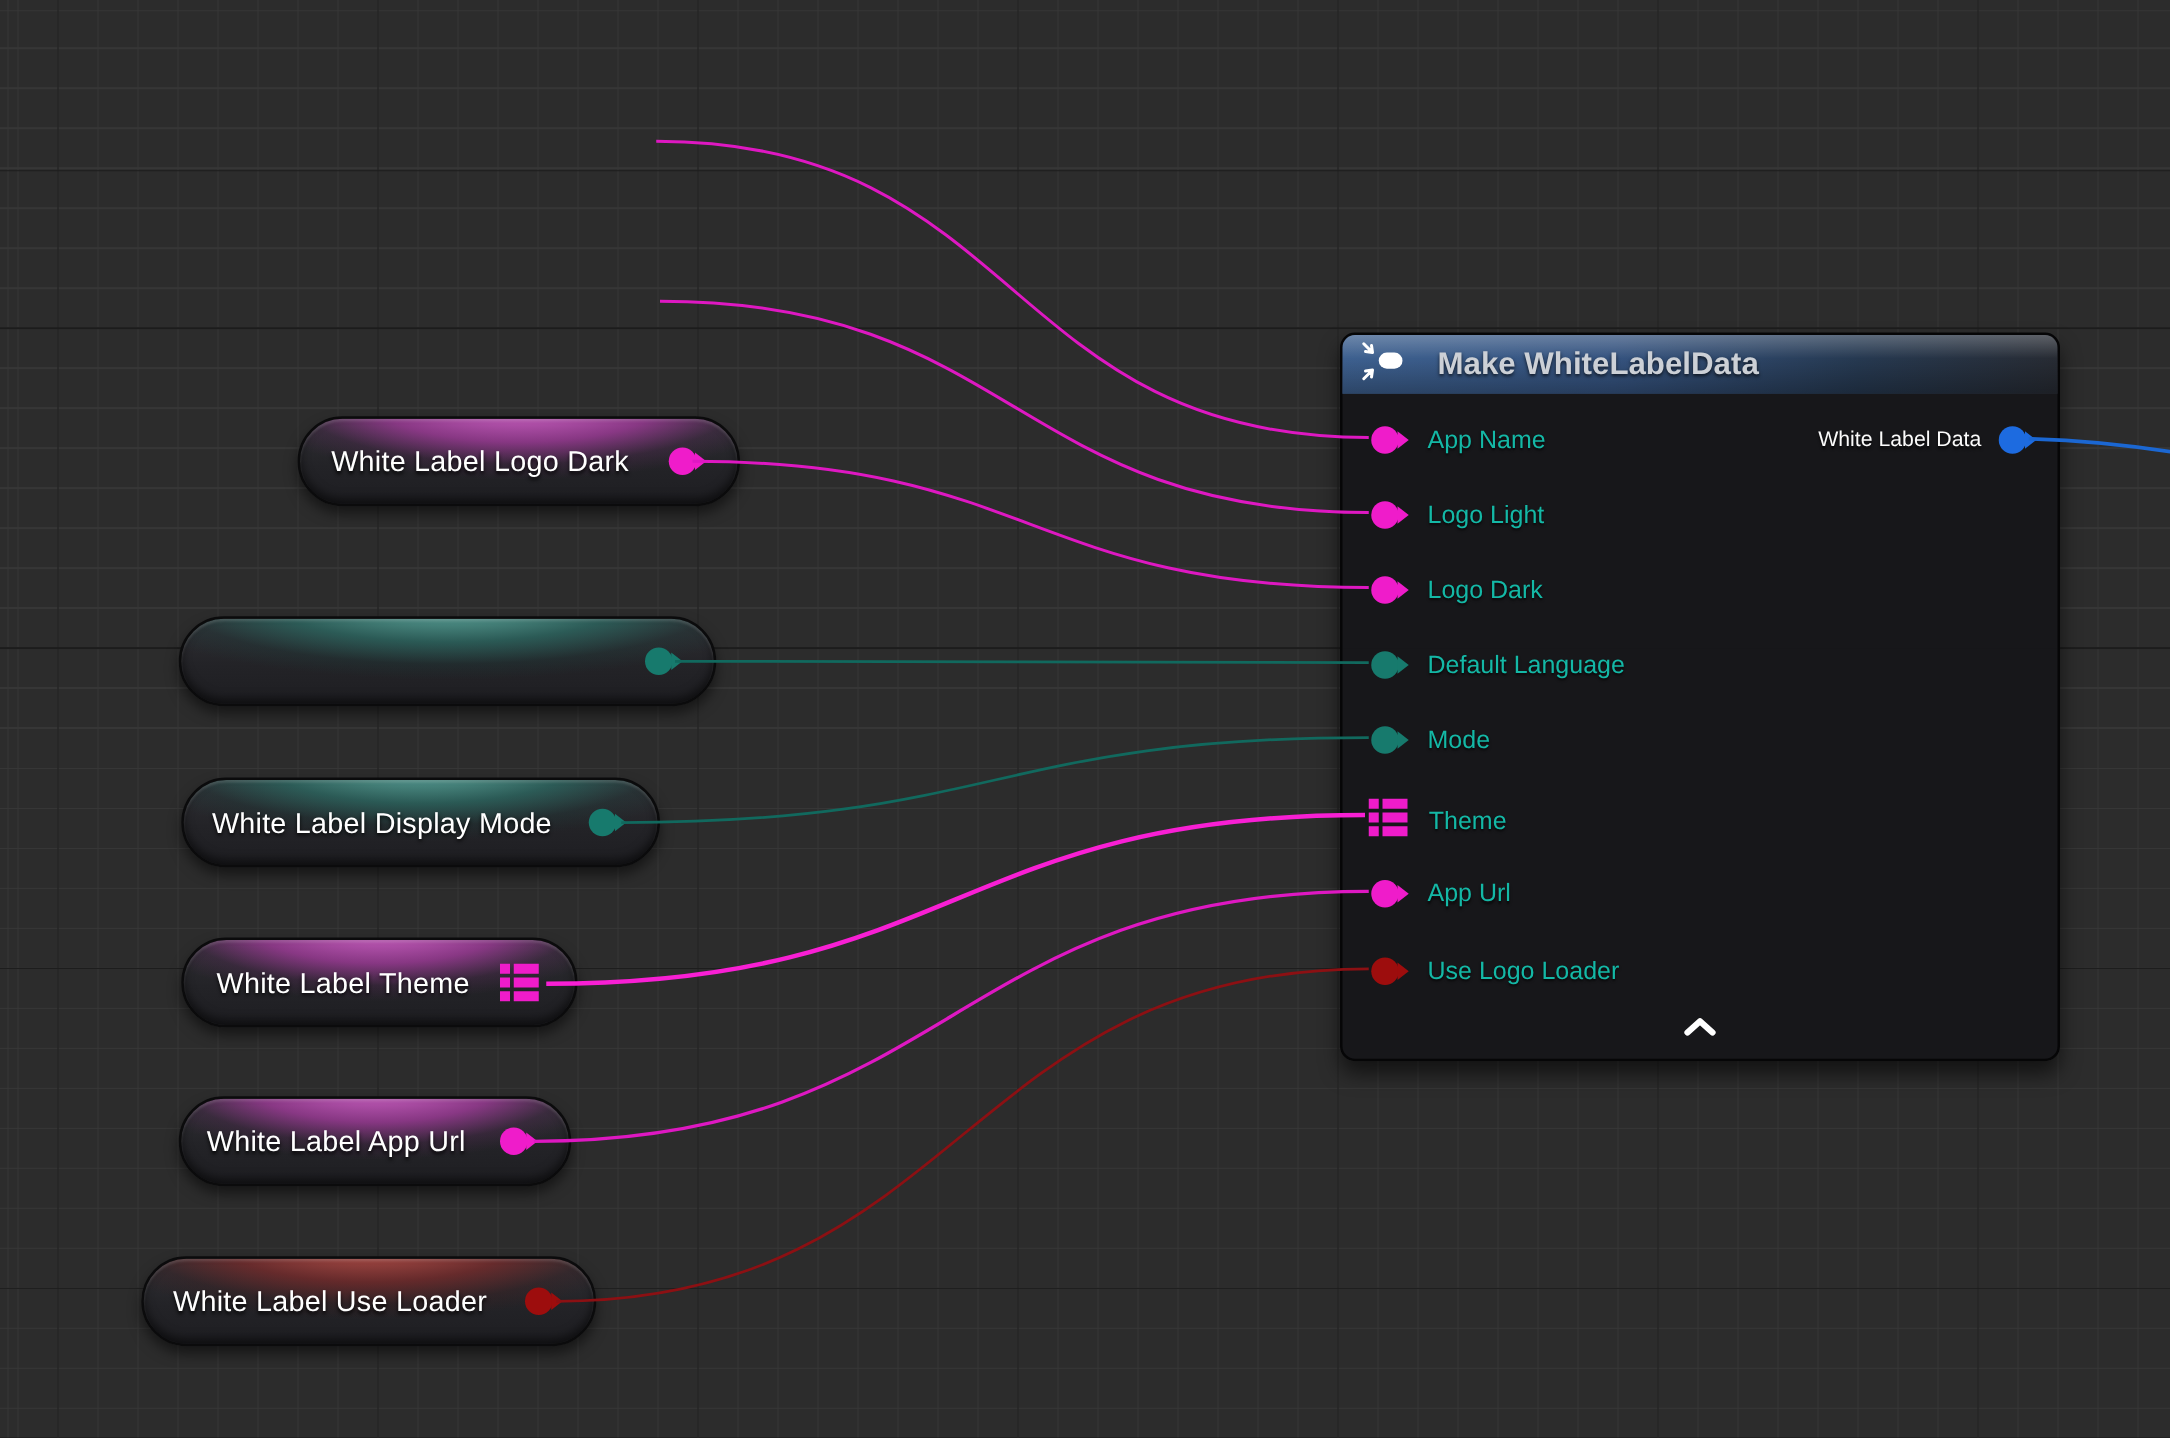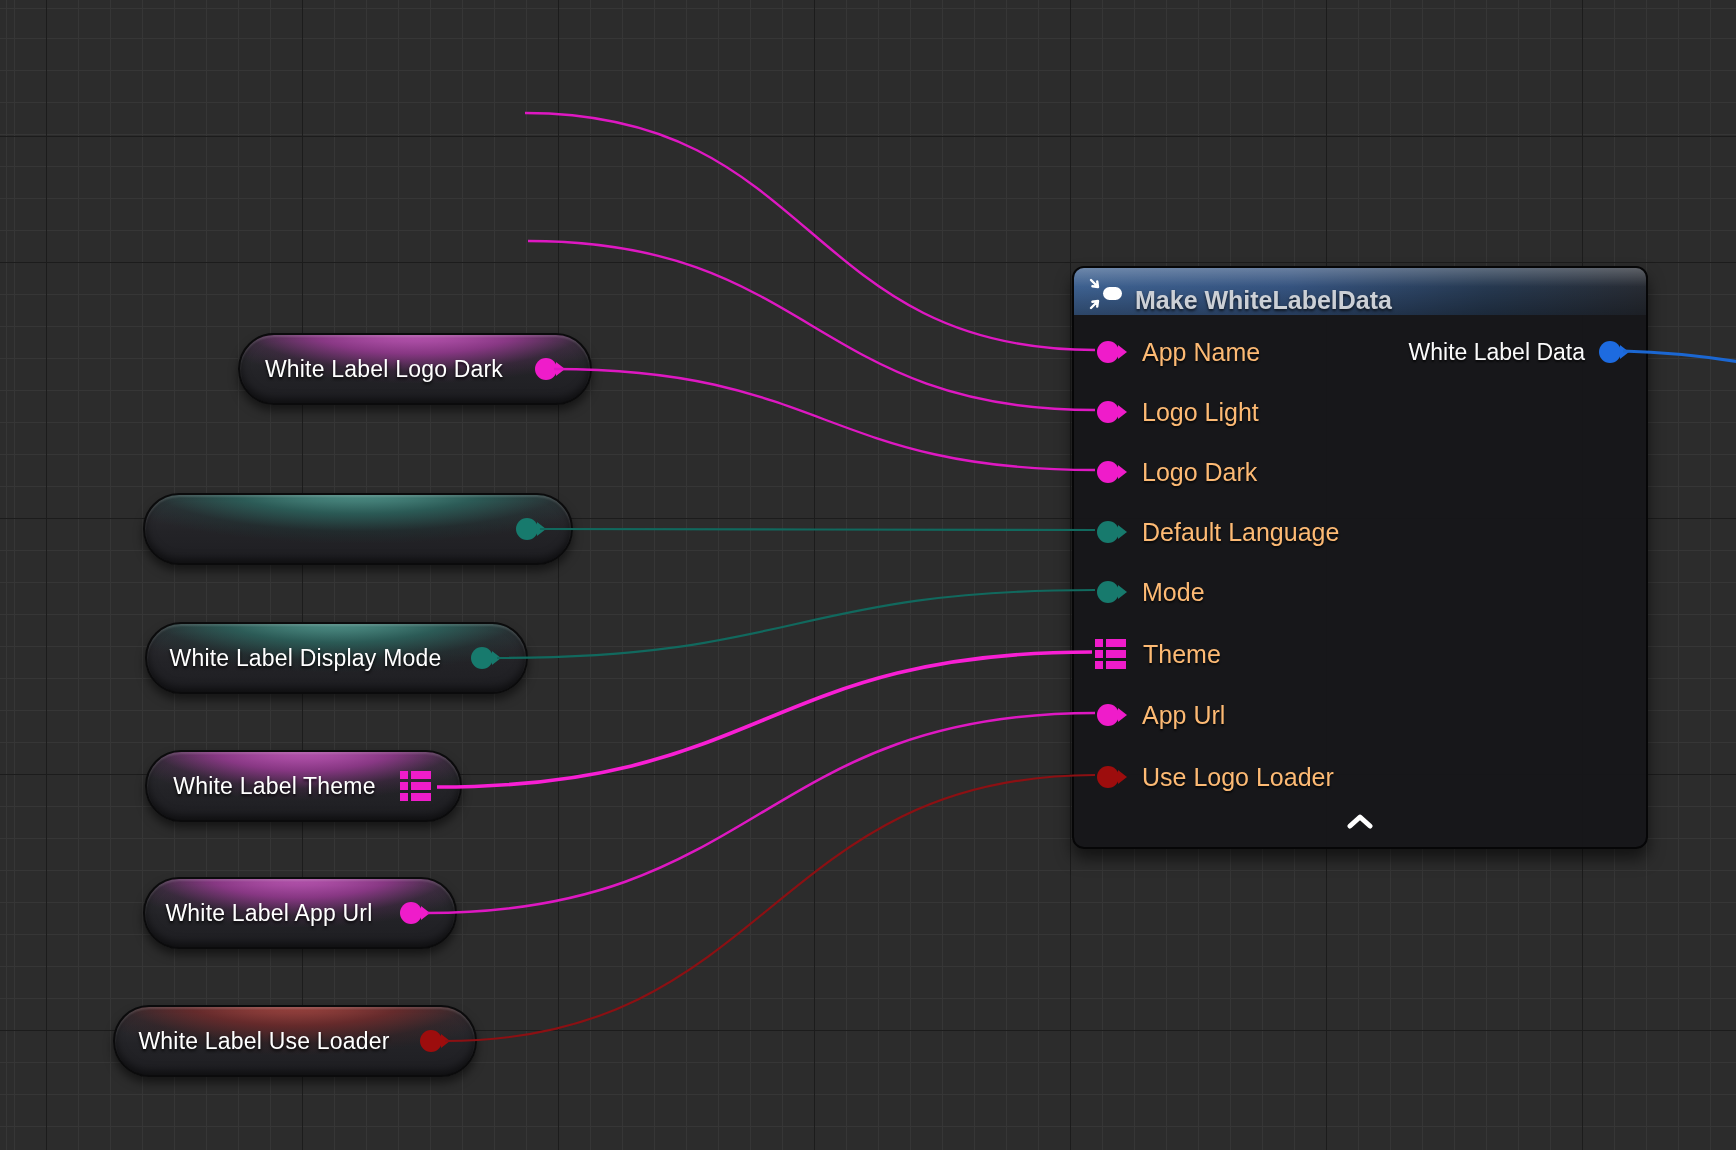--- a/index.html
+++ b/index.html
@@ -55,37 +55,37 @@
   .getter .structicon{position:absolute;right:29px;top:50%;transform:translateY(-50%);}
   
   .bignode{
     position:absolute;left:1072px;top:266px;width:576px;height:583px;z-index:2;
     background:rgba(23,23,26,.97);
     border:2px solid #060607;border-radius:12px;box-sizing:border-box;
     box-shadow:0 10px 16px rgba(0,0,0,.55);
   }
   .bignode .header{
     position:relative;height:47px;border-radius:10px 10px 0 0;
-    display:flex;align-items:flex-end;gap:9px;padding-left:14px;
+    display:flex;align-items:center;gap:24px;padding-left:14px;
     background:linear-gradient(90deg,#3d608f 0%,#35537f 38%,#263951 72%,#272b33 100%);
     overflow:hidden;
   }
   .bignode .header::after{
     content:"";position:absolute;inset:0;
     background:linear-gradient(180deg,rgba(255,255,255,.25) 0%,rgba(255,255,255,0) 40%,rgba(0,0,0,.28) 100%);
     pointer-events:none;
   }
   .bignode .title{color:#ccd0d6;font-size:25px;font-weight:bold;text-shadow:0 2px 3px rgba(0,0,0,.7);position:relative;z-index:1;}
   .hicon{position:relative;z-index:1;flex:none;}
   .row{position:absolute;left:23px;display:flex;align-items:center;height:30px;}
-  .row .name{color:#fdba74;font-size:25px;margin-left:23px;white-space:nowrap;text-shadow:0 2px 2px rgba(0,0,0,.7);}
+  .row .name{color:#14b8a6;font-size:20px;margin-left:23px;white-space:nowrap;text-shadow:0 2px 2px rgba(0,0,0,.7);}
   .row.theme{left:21px;align-items:flex-end;}
   .row.theme .name{margin-left:17px;}
   .outrow{position:absolute;right:25px;display:flex;align-items:center;height:30px;}
-  .outrow .name{color:#fbfbfb;font-size:23px;margin-right:14px;white-space:nowrap;text-shadow:0 2px 2px rgba(0,0,0,.7);}
+  .outrow .name{color:#fbfbfb;font-size:17px;margin-right:14px;white-space:nowrap;text-shadow:0 2px 2px rgba(0,0,0,.7);}
   .collapse{position:absolute;left:50%;transform:translateX(-50%);bottom:18px;line-height:0;cursor:pointer;}
 </style>
 </head>
 <body>
 
 <div class="canvas">
 
   <svg class="wires" width="1736" height="1150" viewBox="0 0 1736 1150">
     <path d="M525,113 C818,113 802,350 1095,350" stroke="#de18c2" stroke-width="2.4" fill="none"></path>
     <path d="M528,241 C812,241 811,410 1095,410" stroke="#de18c2" stroke-width="2.4" fill="none"></path>

